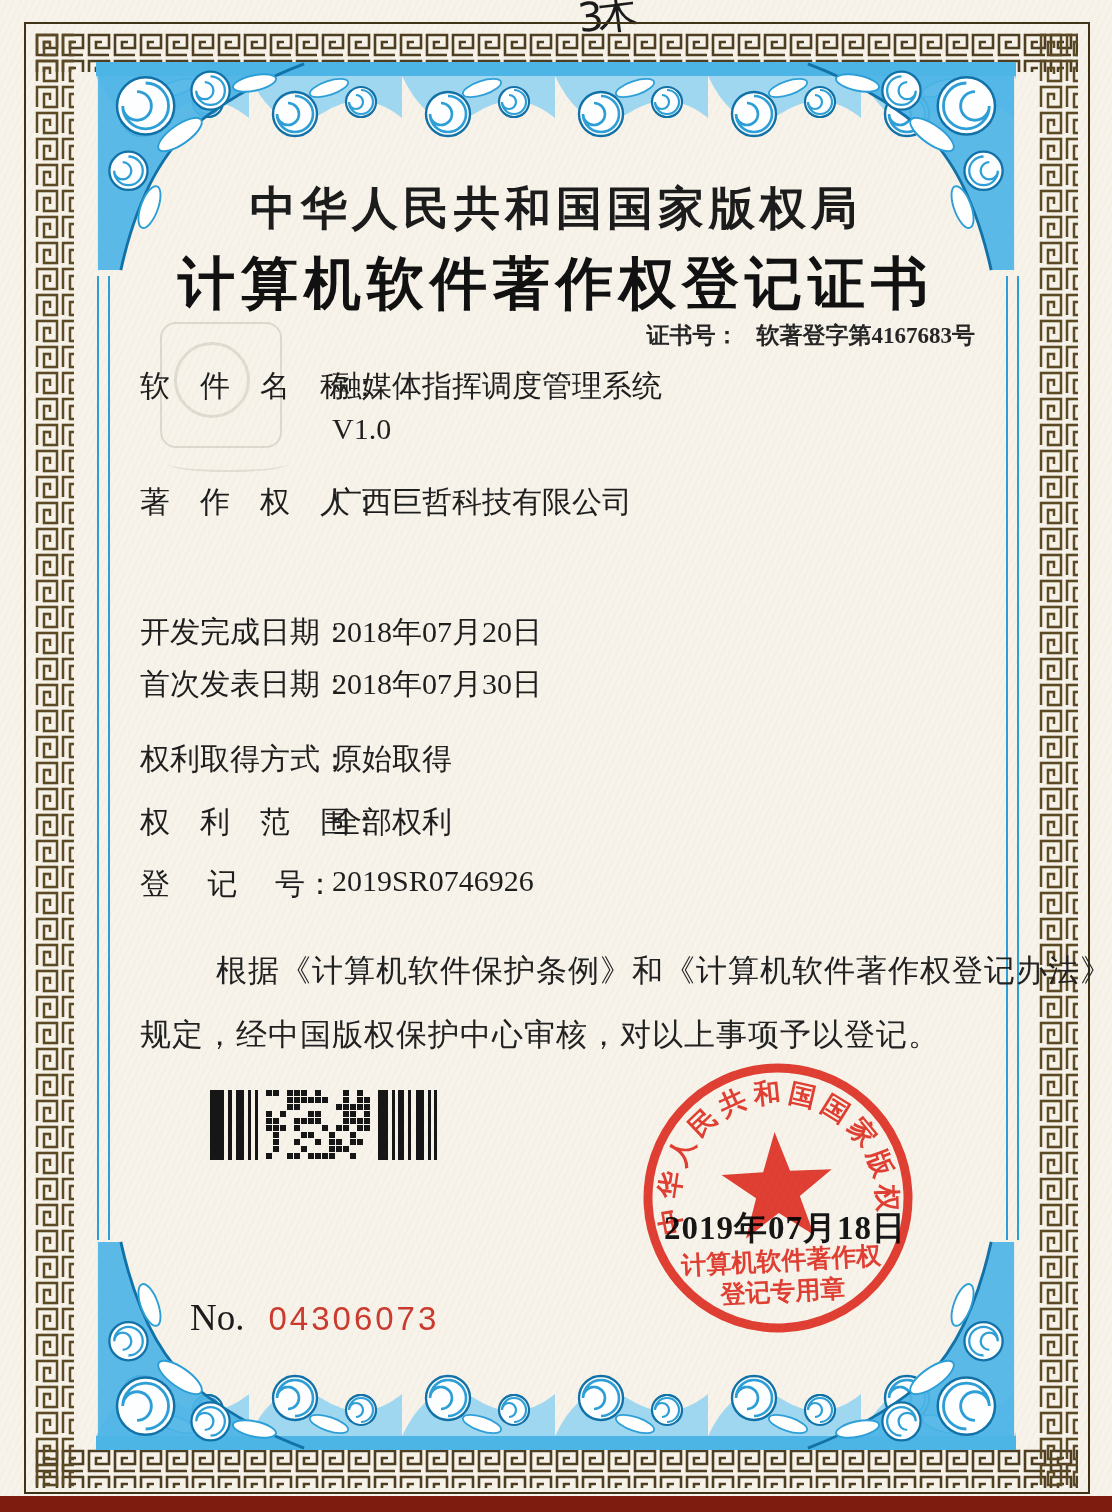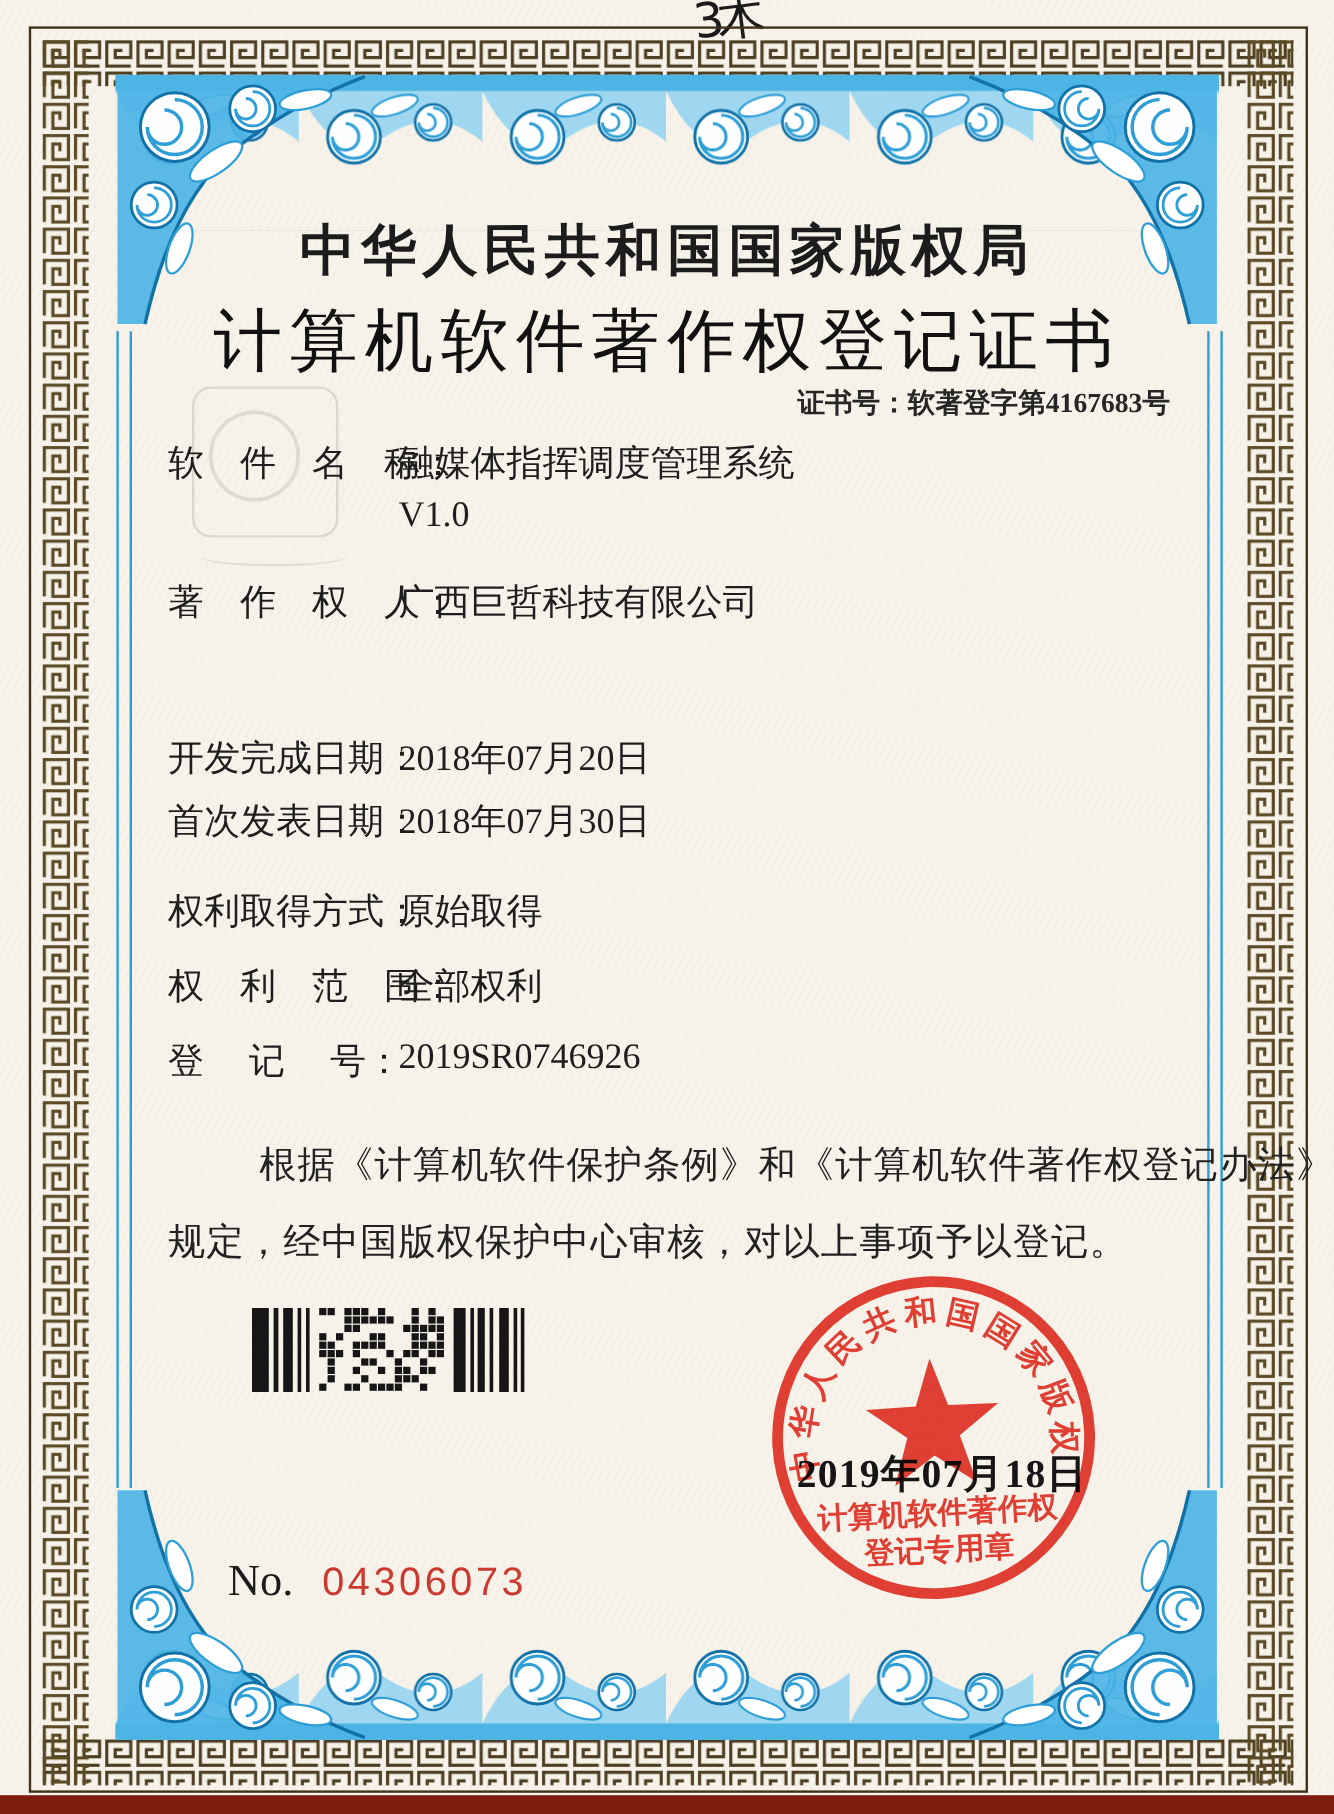--- a/index.html
+++ b/index.html
@@ -25,23 +25,23 @@
   .c-bl{left:96px;top:1240px;transform:scaleY(-1);}
   .c-br{left:806px;top:1240px;transform:scale(-1,-1);}
   .sideline{position:absolute;top:276px;height:964px;width:9px;border-left:2px solid #2e9fd6;border-right:2px solid #2e9fd6;}
   .sl-left{left:97px;}
   .sl-right{left:1006px;}
   .bottom-strip{position:absolute;left:0;bottom:0;width:100%;height:16px;background:#7e1c10;z-index:9;}
   
   .authority{position:absolute;left:96px;top:178px;width:920px;text-align:center;
     font-size:46px;font-weight:bold;letter-spacing:5px;color:#1c1c1c;}
   .cert-title{position:absolute;left:96px;top:246px;width:920px;text-align:center;
-    font-size:57px;font-weight:normal;letter-spacing:6px;color:#111;}
+    font-size:57px;font-weight:bold;letter-spacing:6px;color:#111;}
   .certno{position:absolute;right:137px;top:320px;font-size:23px;font-weight:bold;color:#262626;}
-  .certno .lbl{}
+  .certno .lbl{margin-right:18px;}
   .row{position:absolute;left:140px;font-size:30px;color:#1e1e1e;white-space:nowrap;}
   .row .val{position:absolute;left:192px;}
   .r1{top:366px;} .r1b{top:412px;left:332px;} .r2{top:482px;}
   .r3{top:612px;} .r4{top:664px;} .r5{top:739px;font-family:Liberation Mono, monospace;} .r6{top:802px;} .r7{top:864px;}
   .st{position:absolute;left:140px;width:875px;font-size:31px;color:#222;letter-spacing:1px;white-space:nowrap;}
   .st1{top:950px;padding-left:76px;}
   .st2{top:1014px;}
   .serial{position:absolute;left:190px;top:1296px;font-size:37px;color:#1c1c1c;}
   .serial .no-val{font-family:Liberation Sans, sans-serif;font-size:33px;
     color:#cb3a2e;letter-spacing:3px;margin-left:24px;text-align:center;}

